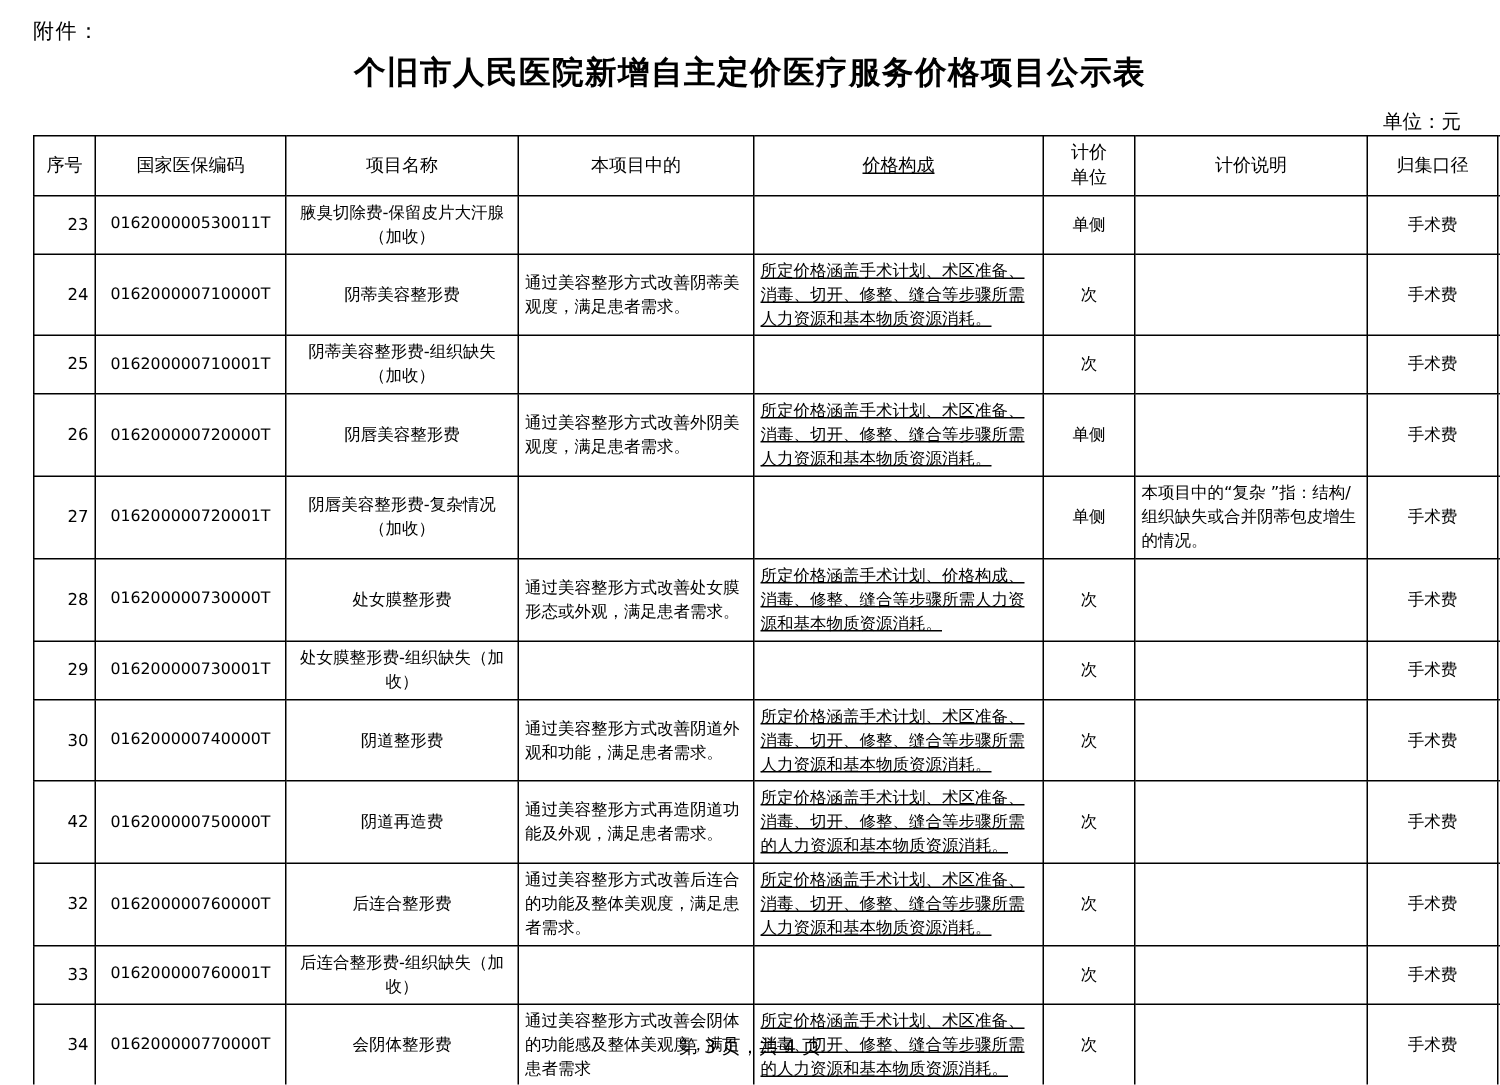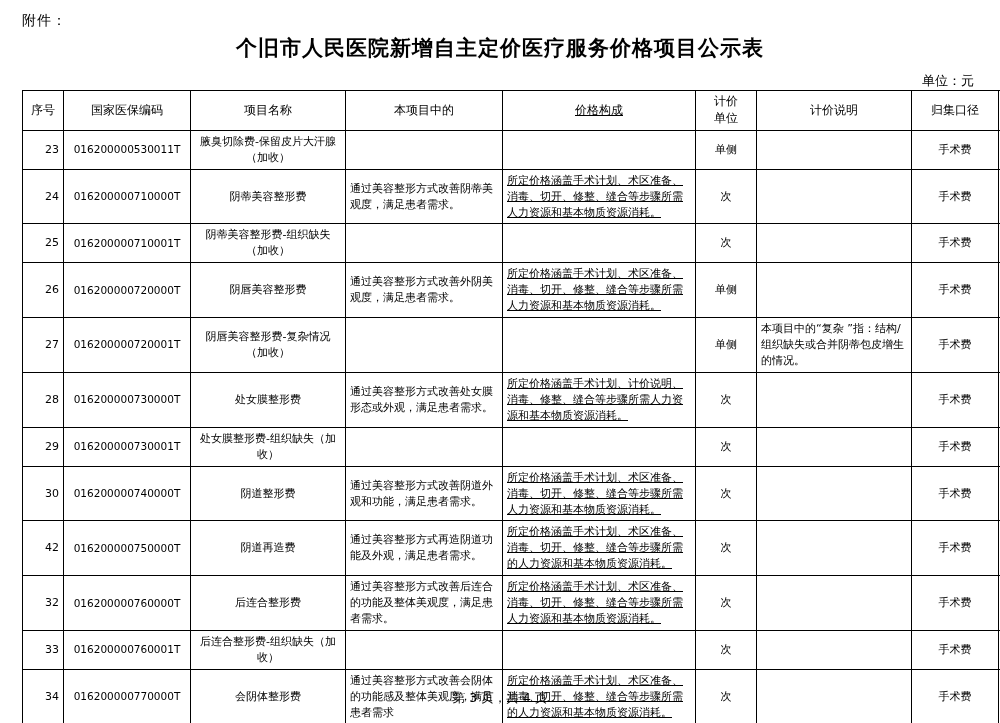--- a/index.html
+++ b/index.html
@@ -175,21 +175,21 @@
         <td class="c-unit">单侧</td>
         <td class="c-desc">本项目中的“复杂 ”指：结构/组织缺失或合并阴蒂包皮增生的情况。</td>
         <td class="c-channel">手术费</td>
         <td class="c-price">1,000.00</td>
       </tr>
       <tr>
         <td class="c-seq">28</td>
         <td class="c-code">016200000730000T</td>
         <td class="c-name">处女膜整形费</td>
         <td class="c-output">通过美容整形方式改善处女膜形态或外观，满足患者需求。</td>
-        <td class="c-compose">所定价格涵盖手术计划、计价说明、消毒、修整、缝合等步骤所需人力资源和基本物质资源消耗。</td>
+        <td class="c-compose">所定价格涵盖手术计划、价格构成、消毒、修整、缝合等步骤所需人力资源和基本物质资源消耗。</td>
         <td class="c-unit">次</td>
         <td class="c-desc"></td>
         <td class="c-channel">手术费</td>
         <td class="c-price">3,400.00</td>
       </tr>
       <tr>
         <td class="c-seq">29</td>
         <td class="c-code">016200000730001T</td>
         <td class="c-name">处女膜整形费-组织缺失（加收）</td>
         <td class="c-output"></td>

